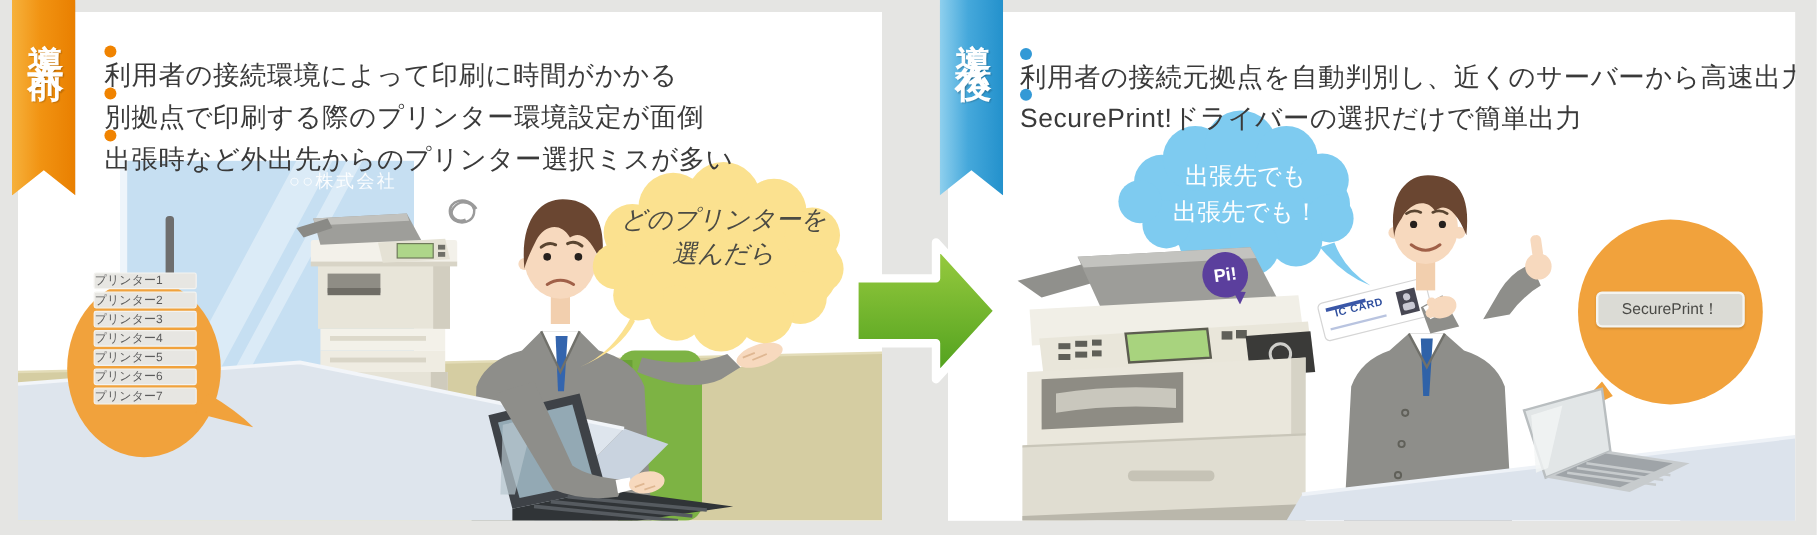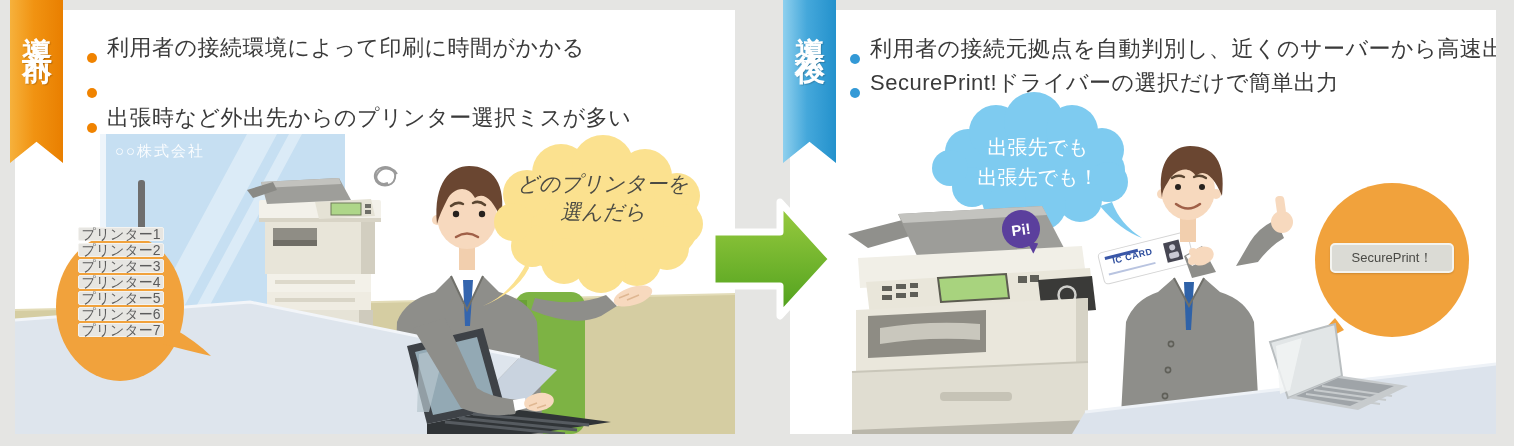--- a/index.html
+++ b/index.html
@@ -14,31 +14,31 @@
           clip-path:polygon(0 0,100% 0,100% 100%,50% 87%,0 100%);
           filter:drop-shadow(3px 2px 2px rgba(0,0,0,.22));}
   .ribbon.orange{left:10px;background:linear-gradient(90deg,#f6b13c,#f19312 45%,#e97f00);}
   .ribbon.blue{left:783px;background:linear-gradient(90deg,#8fd0ee,#45a8db 45%,#2391cc);}
   .ribbon span{writing-mode:vertical-rl;text-orientation:upright;color:#fff;font-size:30px;font-weight:bold;
                letter-spacing:9px;padding-top:12px;text-shadow:1px 1px 1px rgba(0,0,0,.18);}
 
   .bullets{position:absolute;z-index:6;margin:0;padding:0;list-style:none;}
   .panel.before .bullets{left:72px;top:18px;}
   .panel.after .bullets{left:60px;top:20px;}
-  .bullets li{display:flex;align-items:flex-end;height:35px;}
+  .bullets li{display:flex;align-items:flex-start;height:35px;flex-direction:column;}
   .panel.after .bullets li{height:34px;}
   .dot{width:10px;height:10px;border-radius:50%;margin:10px 10px 0 0;flex:none;}
   .dot.o{background:#f08300;} .dot.b{background:#3399d6;}
   .btxt{font-size:22px;color:#3a3a3a;letter-spacing:.5px;white-space:nowrap;}
 
-  .door-sign{position:absolute;left:100px;top:132px;width:216px;text-align:left;font-size:15px;
+  .door-sign{position:absolute;left:100px;top:132px;width:216px;text-align:right;font-size:15px;
              letter-spacing:2px;color:rgba(255,255,255,.92);z-index:8;}
   .printer-list{position:absolute;left:63px;top:217px;width:86px;z-index:10;}
   .printer-list .row{height:14px;margin-bottom:2px;background:#e7e6e2;border:1px solid #f4f3f0;border-radius:2px;
-                     font-size:14px;color:#5c5c5c;text-align:center;line-height:13px;box-sizing:border-box;}
+                     font-size:10px;color:#5c5c5c;text-align:left;line-height:13px;box-sizing:border-box;}
   .thought-text{position:absolute;left:492px;top:160px;width:192px;text-align:center;z-index:10;
                 font-size:21px;line-height:28px;color:#4b4b44;font-style:italic;}
   .cloud-text{position:absolute;left:158px;top:122px;width:180px;text-align:center;z-index:10;
               font-size:20px;line-height:30px;color:#ffffff;}
   .pi-badge{position:absolute;left:212px;top:200px;width:38px;height:38px;border-radius:50%;background:#5b3f9d;
             color:#fff;font-size:15px;font-weight:bold;display:flex;align-items:center;justify-content:center;
             z-index:12;transform:rotate(-8deg);}
   .pi-badge .tail{position:absolute;left:22px;bottom:-7px;width:11px;height:11px;background:#5b3f9d;
             clip-path:polygon(0 0,100% 0,65% 100%);transform:rotate(14deg);}
   .card-label{position:absolute;left:322px;top:241px;z-index:11;transform:rotate(-14deg);
@@ -170,20 +170,21 @@
       </g>
     </svg>
 
     <ul class="bullets">
       <li>
           <span class="dot o"></span>
           <span class="btxt">利用者の接続環境によって印刷に時間がかかる</span>
         </li>
       <li>
           <span class="dot o"></span>
+          <span class="btxt">別拠点で印刷する際のプリンター環境設定が面倒</span>
         </li>
       <li>
           <span class="dot o"></span>
           <span class="btxt">出張時など外出先からのプリンター選択ミスが多い</span>
         </li>
     </ul>
 
     <div class="door-sign">○○株式会社</div>
 
     <div class="printer-list">

